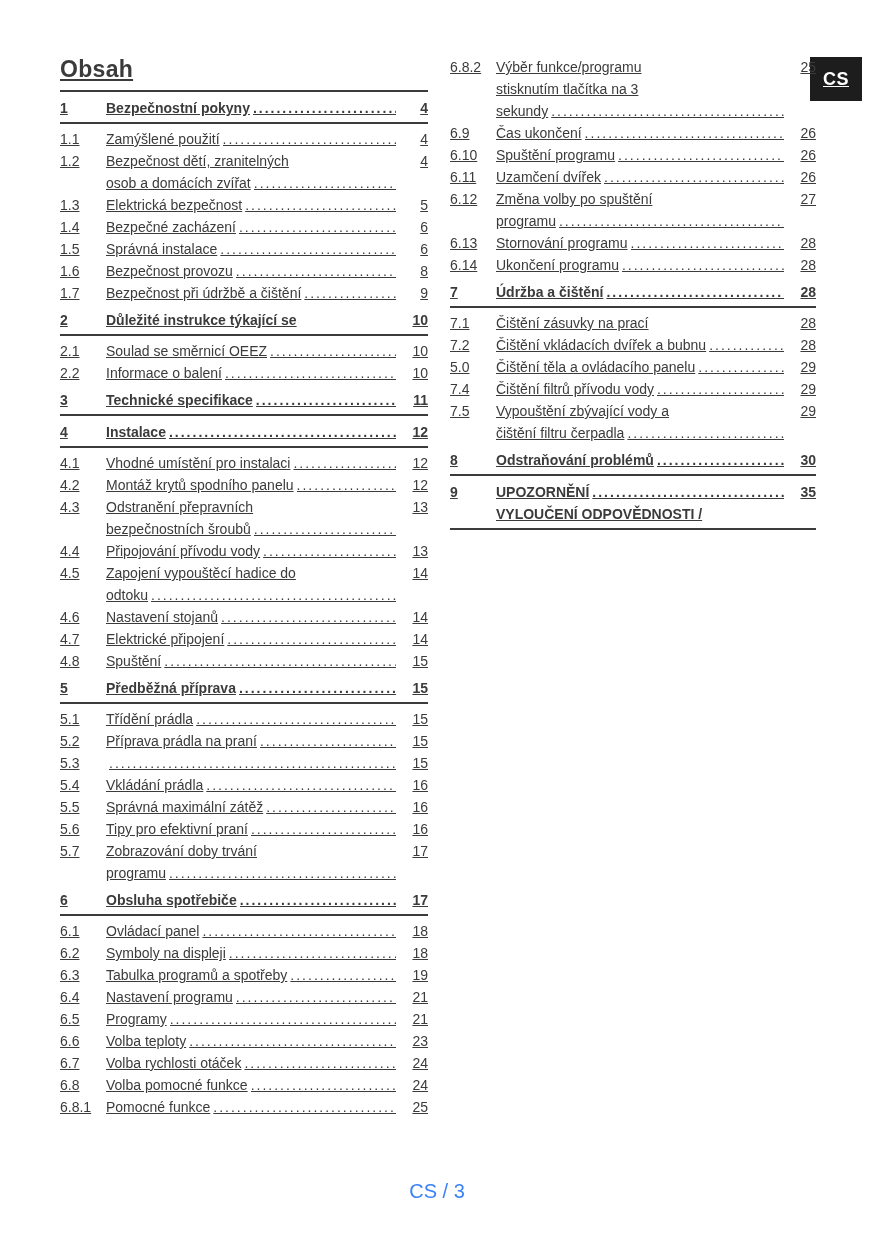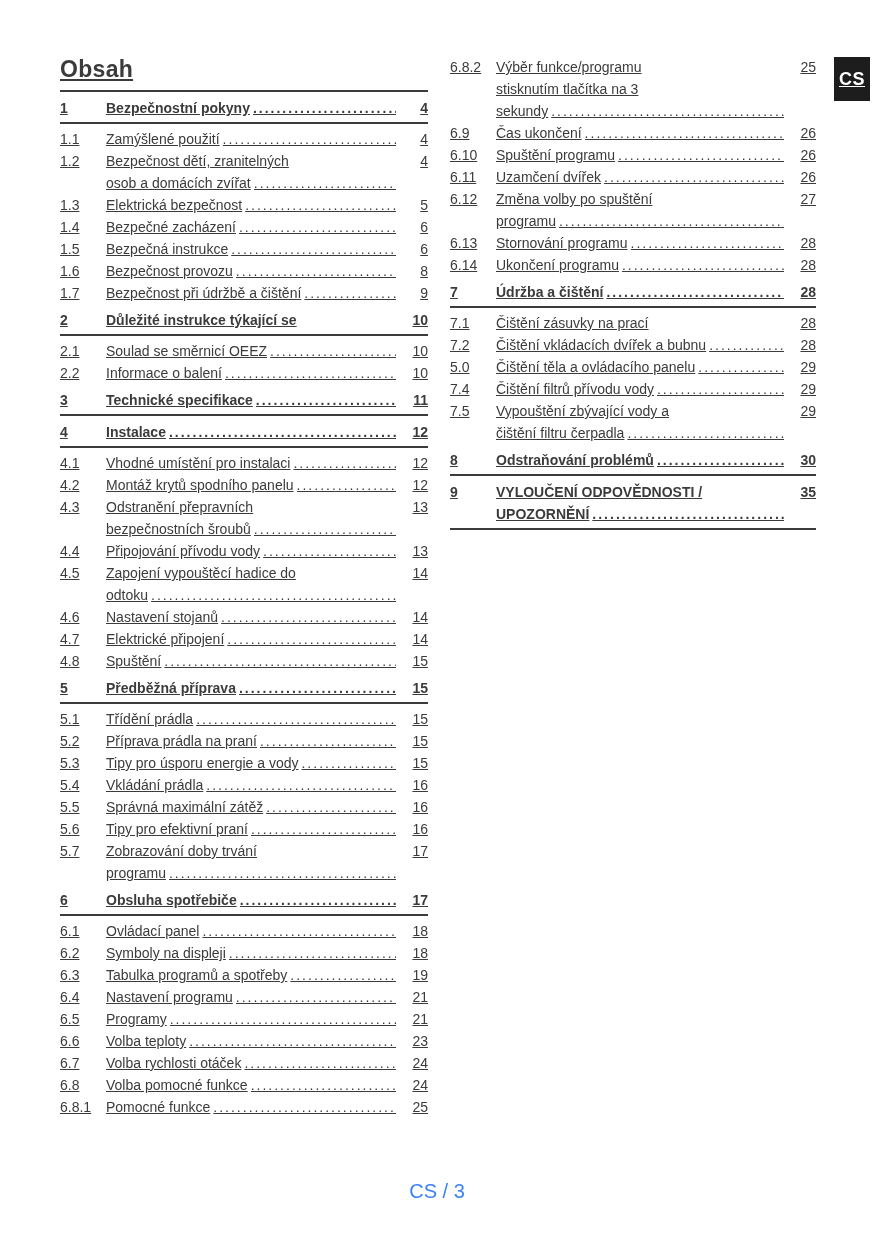--- a/index.html
+++ b/index.html
@@ -57,22 +57,22 @@
   }
   .leader::after {
     content: "................................................................................";
     letter-spacing: 2px;
   }
   .pg { text-align: right; }
 
   .lang-badge {
     position: absolute;
     top: 57px;
-    right: 4px;
-    width: 36px;
+    right: 12px;
+    width: 52px;
     height: 44px;
     background: #1d1d1d;
     color: #ffffff;
     font-size: 18px;
     font-weight: 700;
     display: flex;
     align-items: center;
     justify-content: center;
     letter-spacing: 0.5px;
     text-decoration: underline;
@@ -149,21 +149,21 @@
               <span class="line-text">Bezpečné zacházení</span>
               <span class="leader"></span>
             </span>
           </span>
           <span class="pg">6</span>
         </div>
         <div class="entry">
           <span class="num">1.5</span>
           <span class="txt">
             <span class="line">
-              <span class="line-text">Bezpečná instrukce</span>
+              <span class="line-text">Správná instalace</span>
               <span class="leader"></span>
             </span>
           </span>
           <span class="pg">6</span>
         </div>
         <div class="entry">
           <span class="num">1.6</span>
           <span class="txt">
             <span class="line">
               <span class="line-text">Bezpečnost provozu</span>
@@ -344,21 +344,20 @@
               <span class="line-text">Příprava prádla na praní</span>
               <span class="leader"></span>
             </span>
           </span>
           <span class="pg">15</span>
         </div>
         <div class="entry">
           <span class="num">5.3</span>
           <span class="txt">
             <span class="line">
-              <span class="line-text">Tipy pro úsporu energie a vody</span>
               <span class="leader"></span>
             </span>
           </span>
           <span class="pg">15</span>
         </div>
         <div class="entry">
           <span class="num">5.4</span>
           <span class="txt">
             <span class="line">
               <span class="line-text">Vkládání prádla</span>
@@ -653,25 +652,25 @@
               <span class="line-text">Odstraňování problémů</span>
               <span class="leader"></span>
             </span>
           </span>
           <span class="pg">30</span>
         </div>
         <div class="entry heading">
           <span class="num">9</span>
           <span class="txt">
             <span class="line">
+              <span class="line-text">UPOZORNĚNÍ</span>
+              <span class="leader"></span>
+            </span>
+            <span class="line">
               <span class="line-text">VYLOUČENÍ ODPOVĚDNOSTI /</span>
-            </span>
-            <span class="line">
-              <span class="line-text">UPOZORNĚNÍ</span>
-              <span class="leader"></span>
             </span>
           </span>
           <span class="pg">35</span>
         </div>
       </div>
   </div>
 
   <div class="footer">CS / 3</div>
 
 </div>

